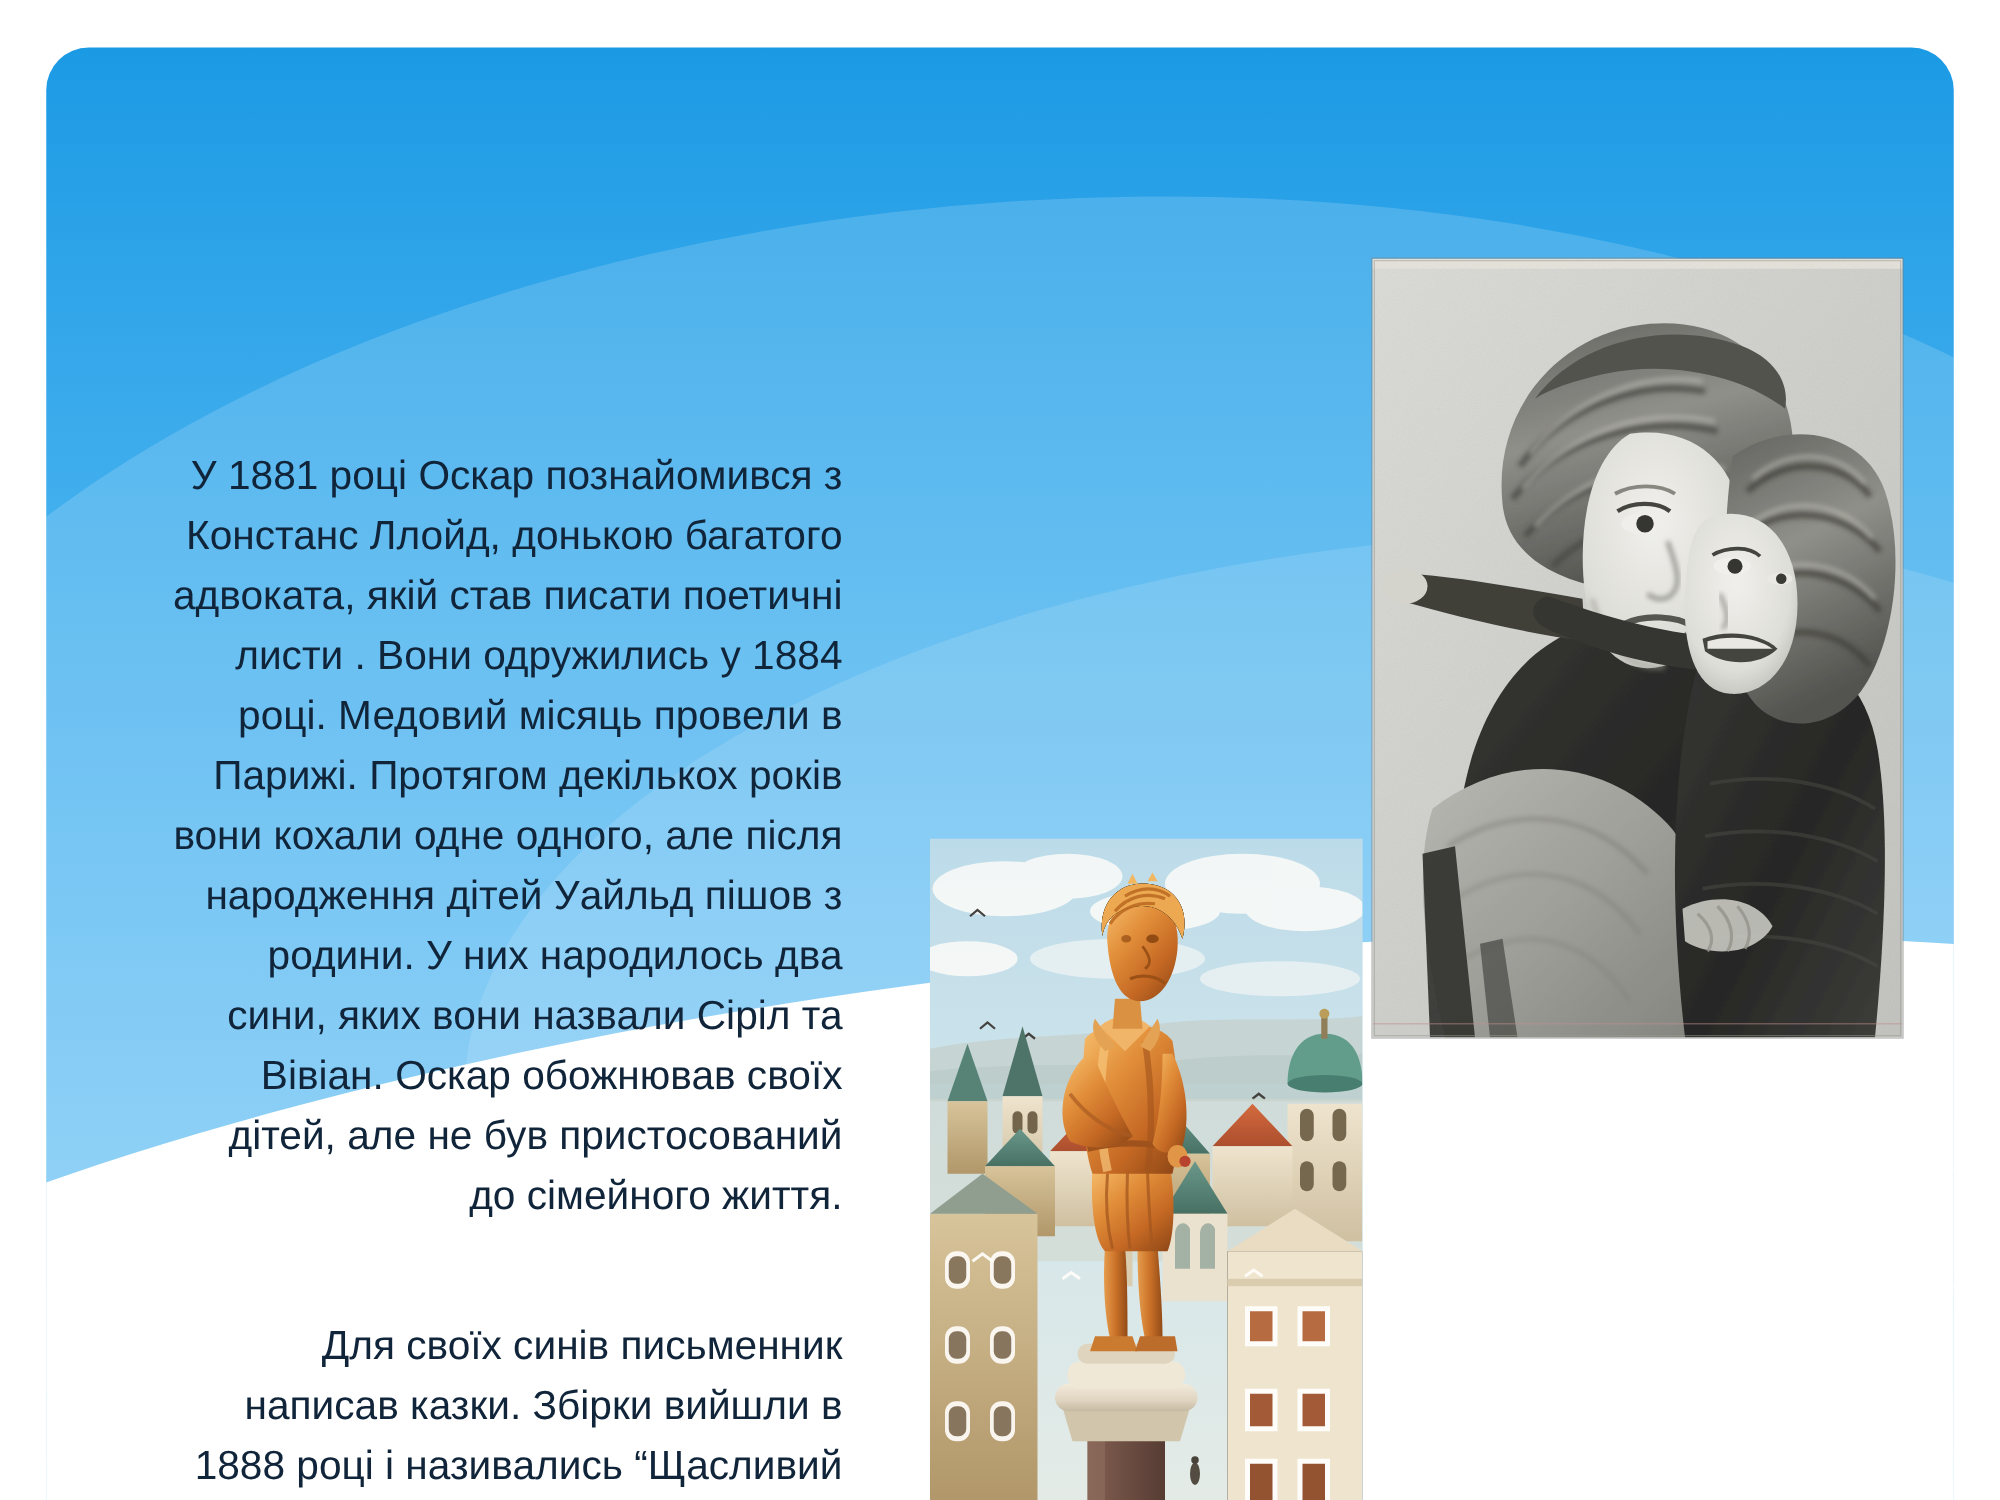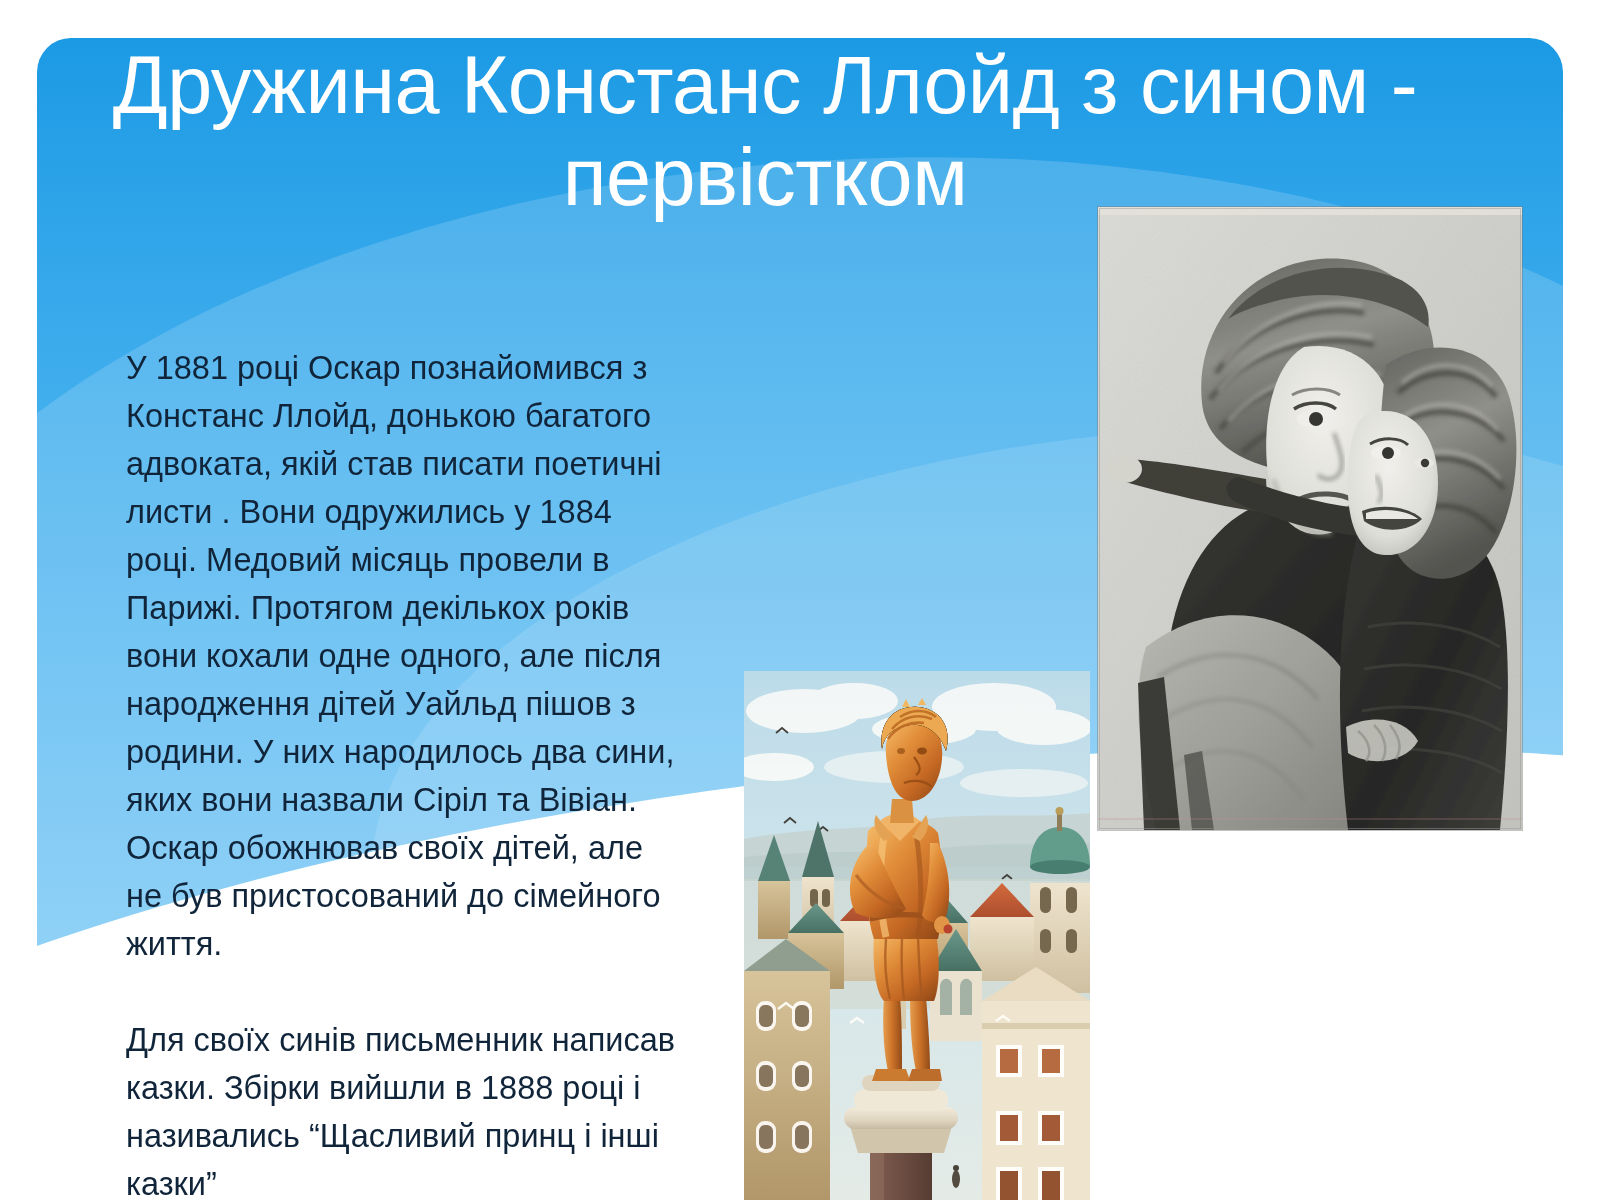--- a/index.html
+++ b/index.html
@@ -116,22 +116,23 @@
     left: 126px;
     top: 296px;
     width: 560px;
     color: #10243a;
     font-size: 32.5px;
     line-height: 48px;
     font-weight: 400;
     white-space: pre-line;
   }
   .body-text p {
-    margin: 0;
+    margin: 12px;
     white-space: pre-line;
+    text-align: right;
   }
 
   
   .photo-frame {
     position: absolute;
     left: 1098px;
     top: 207px;
     width: 424px;
     height: 623px;
     background: #cfcfcb;
@@ -158,22 +159,20 @@
 <div id="slide">
 
   <div class="bg-panel">
     <div class="wave-light"></div>
     <div class="wave-light2"></div>
     <div class="white-swoosh"></div>
     <div class="hairline hairline-a"></div>
     <div class="hairline hairline-b"></div>
   </div>
 
-  <div class="title">Дружина Констанс Ллойд з сином -
-первістком</div>
 
   <div class="body-text">
     <p>У 1881  році Оскар познайомився з Констанс Ллойд, донькою багатого адвоката,  якій став писати поетичні листи . Вони  одружились у 1884 році. Медовий місяць провели в Парижі. Протягом декількох років вони кохали одне одного, але після народження дітей Уайльд пішов з родини. У них народилось два сини, яких вони назвали Сіріл та Вівіан. Оскар обожнював своїх дітей, але не був пристосований до сімейного життя.</p>
     <p>Для своїх синів письменник написав казки. Збірки вийшли в 1888 році і називались “Щасливий принц і інші казки”</p>
   </div>
 
   <div class="photo-frame">
     <svg width="424" height="623" viewBox="0 0 424 623" xmlns="http://www.w3.org/2000/svg">
       <defs>
         <linearGradient id="bgwall" x1="0" y1="0" x2="1" y2="1">

